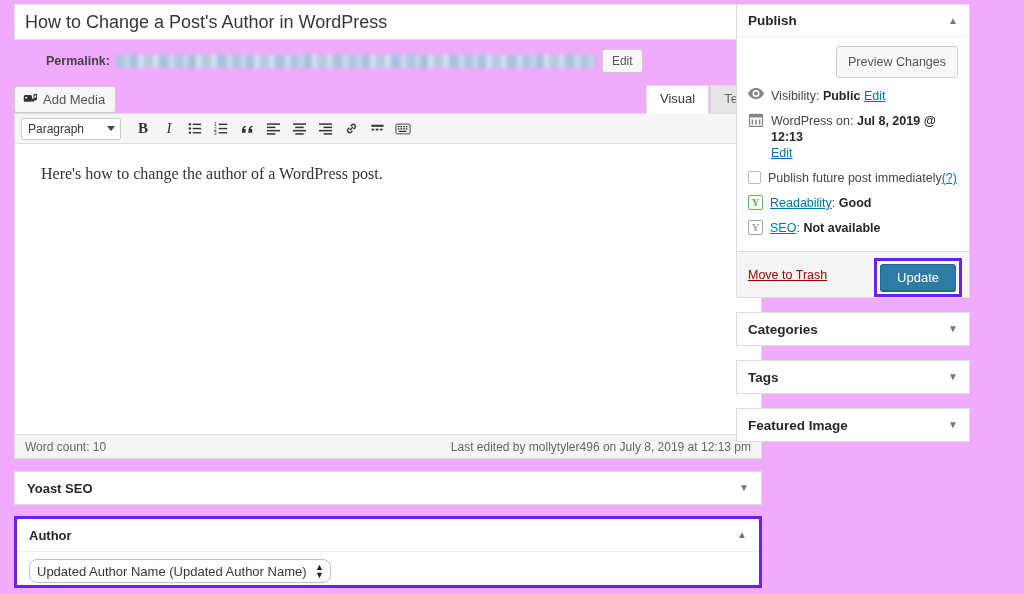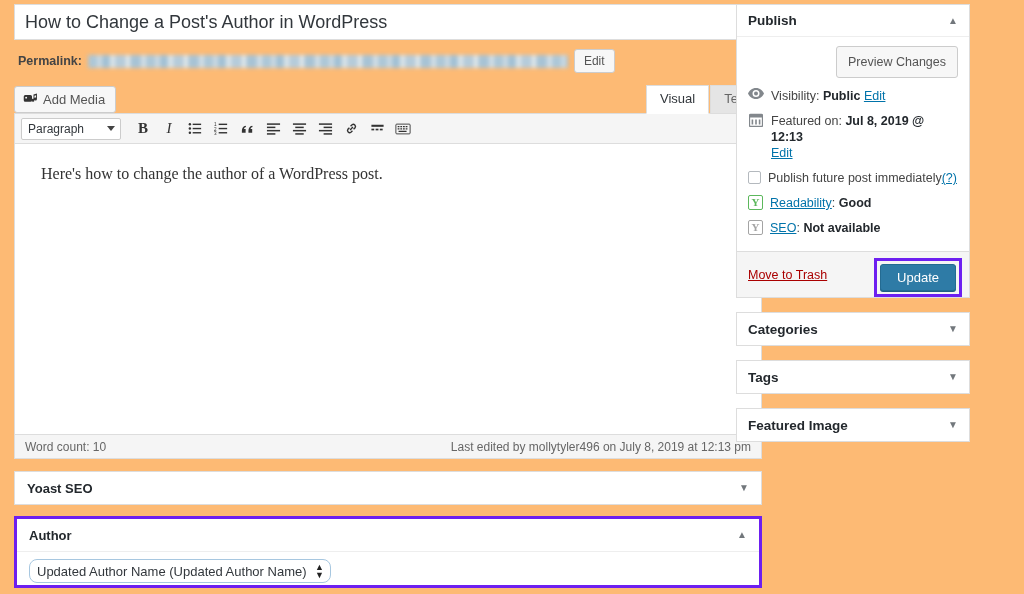--- a/index.html
+++ b/index.html
@@ -6,21 +6,21 @@
   html, body {
     margin: 0; padding: 0;
     width: 1024px; height: 594px;
     overflow: hidden;
     background: #f1f1f1;
     font-family: "Liberation Sans", sans-serif;
     font-size: 13px;
     color: #32373c;
     -webkit-font-smoothing: antialiased;
   }
-  .screen { position: relative; width: 1024px; height: 594px; background: #fdba74; }
+  .screen { position: relative; width: 1024px; height: 594px; background: #f0abfc; }
 
   
   .left-col {
     position: absolute; left: 14px; top: 4px; width: 748px;
   }
 
   .title-wrap {
     background: #fff; border: 1px solid #ddd; border-radius: 0;
     padding: 3px 8px; height: 36px; display: flex; align-items: center;
   }
@@ -28,21 +28,21 @@
     border: none; outline: none; width: 100%;
     font-family: "Liberation Sans", sans-serif;
     font-size: 18px; color: #32373c; background: transparent;
     padding: 0 2px; font-weight: 400;
   }
 
   .permalink-row {
     display: flex; align-items: center; gap: 6px;
     margin-top: 9px; height: 24px; padding-left: 4px;
   }
-  .permalink-label { font-weight: bold; font-size: 12.5px; color: #444; }
+  .permalink-label { font-weight: bold; font-size: 12.5px; color: #444; margin-left: 28px; }
   .permalink-blur {
     flex: 0 0 auto; width: 480px; height: 13px;
     background: repeating-linear-gradient(90deg,
       #a8c8dd 0px, #a8c8dd 9px, #c8dce9 9px, #c8dce9 14px,
       #9dc1da 14px, #9dc1da 22px, #dbe8f1 22px, #dbe8f1 27px,
       #b2cde0 27px, #b2cde0 38px, #e6eff5 38px, #e6eff5 42px,
       #a3c4db 42px, #a3c4db 53px, #d2e2ed 53px, #d2e2ed 58px);
     filter: blur(2.2px);
     opacity: .95;
   }
@@ -396,21 +396,21 @@
           <span class="misc-ico">
             <svg width="14" height="14" viewBox="0 0 14 14" fill="#82878c">
               <rect x="0.5" y="1.5" width="13" height="12" rx="1" fill="none" stroke="#82878c" stroke-width="1.3"></rect>
               <rect x="0.5" y="1.5" width="13" height="3"></rect>
               <rect x="2.6" y="6.5" width="1.6" height="5"></rect>
               <rect x="6.2" y="6.5" width="1.6" height="5"></rect>
               <rect x="9.8" y="6.5" width="1.6" height="5"></rect>
             </svg>
           </span>
           <span class="misc-txt">
-            <span>Featured on:</span>
+            <span>WordPress on:</span>
             <strong>Jul 8, 2019 @ 12:13</strong>
             <br>
             <span class="lnk">Edit</span>
           </span>
         </div>
 
         <div class="misc-row">
           <span class="chk"></span>
           <span class="misc-txt">
             <span>Publish future post immediately</span><span class="lnk">(?)</span>

